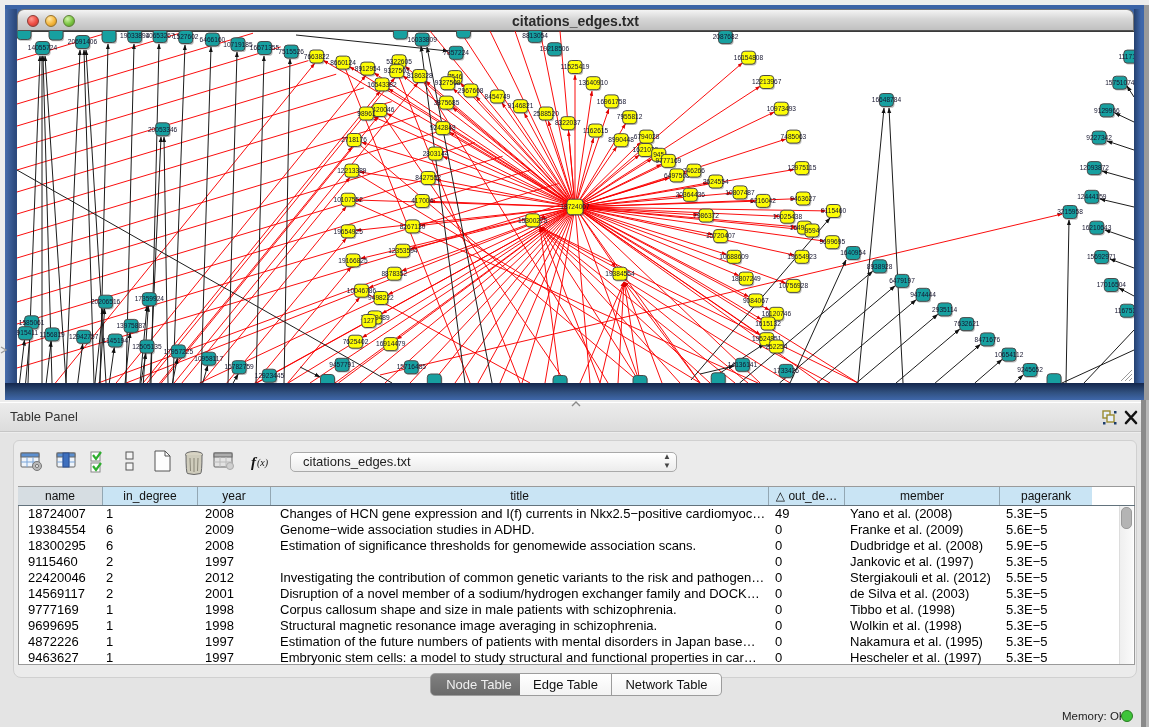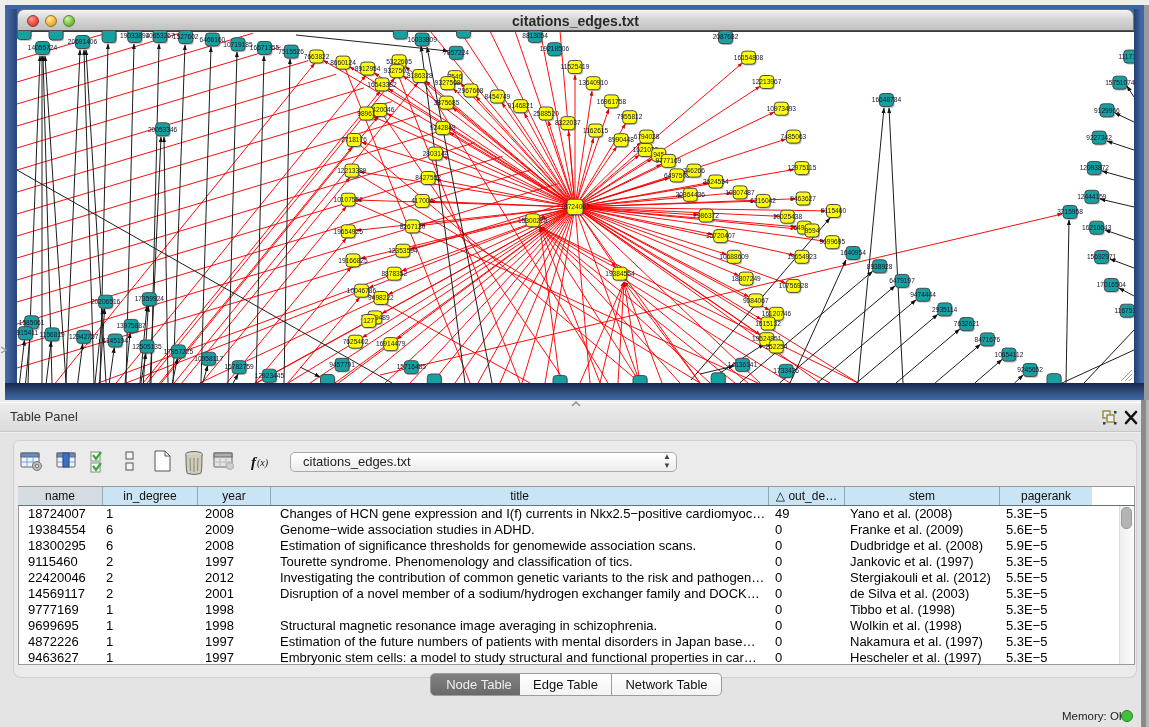--- a/index.html
+++ b/index.html
@@ -748,21 +748,21 @@
     <text x="244" y="22" font-family="Liberation Serif,serif" font-style="italic" font-size="10" fill="#111">(x)</text>
   </svg>
 <div id="dropdown">citations_edges.txt</div>
 <div id="ddarrows">▲<br>▼</div>
 <div id="tablebox"></div>
 <div class="hcell" style="left:18px;width:85px;background:#d6dde2">name</div>
 <div class="hcell" style="left:103px;width:95px">in_degree</div>
 <div class="hcell" style="left:198px;width:73px">year</div>
 <div class="hcell" style="left:271px;width:498px">title</div>
 <div class="hcell" style="left:769px;width:76px">△ out_de…</div>
-<div class="hcell" style="left:845px;width:155px">stem</div>
+<div class="hcell" style="left:845px;width:155px">member</div>
 <div class="hcell" style="left:1000px;width:92px;border-right:none">pagerank</div>
 <div id="hdrline"></div>
 <div class="trow" style="top:505px">
     <span style="left:10px">18724007</span>
     <span style="left:88px">1</span>
     <span style="left:187px">2008</span>
     <span style="left:262px;width:492px;overflow:hidden">Changes of HCN gene expression and I(f) currents in Nkx2.5−positive cardiomyoc…</span>
     <span style="left:757px">49</span>
     <span style="left:832px">Yano et al. (2008)</span>
     <span style="left:988px">5.3E−5</span>
@@ -782,21 +782,20 @@
     <span style="left:187px">2008</span>
     <span style="left:262px;width:492px;overflow:hidden">Estimation of significance thresholds for genomewide association scans.</span>
     <span style="left:757px">0</span>
     <span style="left:832px">Dudbridge et al. (2008)</span>
     <span style="left:988px">5.9E−5</span>
   </div>
 <div class="trow" style="top:553px">
     <span style="left:10px">9115460</span>
     <span style="left:88px">2</span>
     <span style="left:187px">1997</span>
-    <span style="left:262px;width:492px;overflow:hidden">Tourette syndrome. Phenomenology and classification of tics.</span>
     <span style="left:757px">0</span>
     <span style="left:832px">Jankovic et al. (1997)</span>
     <span style="left:988px">5.3E−5</span>
   </div>
 <div class="trow" style="top:569px">
     <span style="left:10px">22420046</span>
     <span style="left:88px">2</span>
     <span style="left:187px">2012</span>
     <span style="left:262px;width:492px;overflow:hidden">Investigating the contribution of common genetic variants to the risk and pathogen…</span>
     <span style="left:757px">0</span>
@@ -809,40 +808,41 @@
     <span style="left:187px">2001</span>
     <span style="left:262px;width:492px;overflow:hidden">Disruption of a novel member of a sodium/hydrogen exchanger family and DOCK…</span>
     <span style="left:757px">0</span>
     <span style="left:832px">de Silva et al. (2003)</span>
     <span style="left:988px">5.3E−5</span>
   </div>
 <div class="trow" style="top:601px">
     <span style="left:10px">9777169</span>
     <span style="left:88px">1</span>
     <span style="left:187px">1998</span>
+    <span style="left:262px;width:492px;overflow:hidden">Corpus callosum shape and size in male patients with schizophrenia.</span>
     <span style="left:757px">0</span>
     <span style="left:832px">Tibbo et al. (1998)</span>
     <span style="left:988px">5.3E−5</span>
   </div>
 <div class="trow" style="top:617px">
     <span style="left:10px">9699695</span>
     <span style="left:88px">1</span>
     <span style="left:187px">1998</span>
     <span style="left:262px;width:492px;overflow:hidden">Structural magnetic resonance image averaging in schizophrenia.</span>
     <span style="left:757px">0</span>
     <span style="left:832px">Wolkin et al. (1998)</span>
     <span style="left:988px">5.3E−5</span>
   </div>
 <div class="trow" style="top:633px">
     <span style="left:10px">4872226</span>
     <span style="left:88px">1</span>
     <span style="left:187px">1997</span>
     <span style="left:262px;width:492px;overflow:hidden">Estimation of the future numbers of patients with mental disorders in Japan base…</span>
     <span style="left:757px">0</span>
-    <span style="left:832px">Nakamura et al. (1997)</span>
+    <span style="left:832px">Nakamura et al. (1995)</span>
     <span style="left:988px">5.3E−5</span>
   </div>
 <div class="trow" style="top:649px">
     <span style="left:10px">9463627</span>
     <span style="left:88px">1</span>
     <span style="left:187px">1997</span>
     <span style="left:262px;width:492px;overflow:hidden">Embryonic stem cells: a model to study structural and functional properties in car…</span>
     <span style="left:757px">0</span>
     <span style="left:832px">Hescheler et al. (1997)</span>
     <span style="left:988px">5.3E−5</span>

